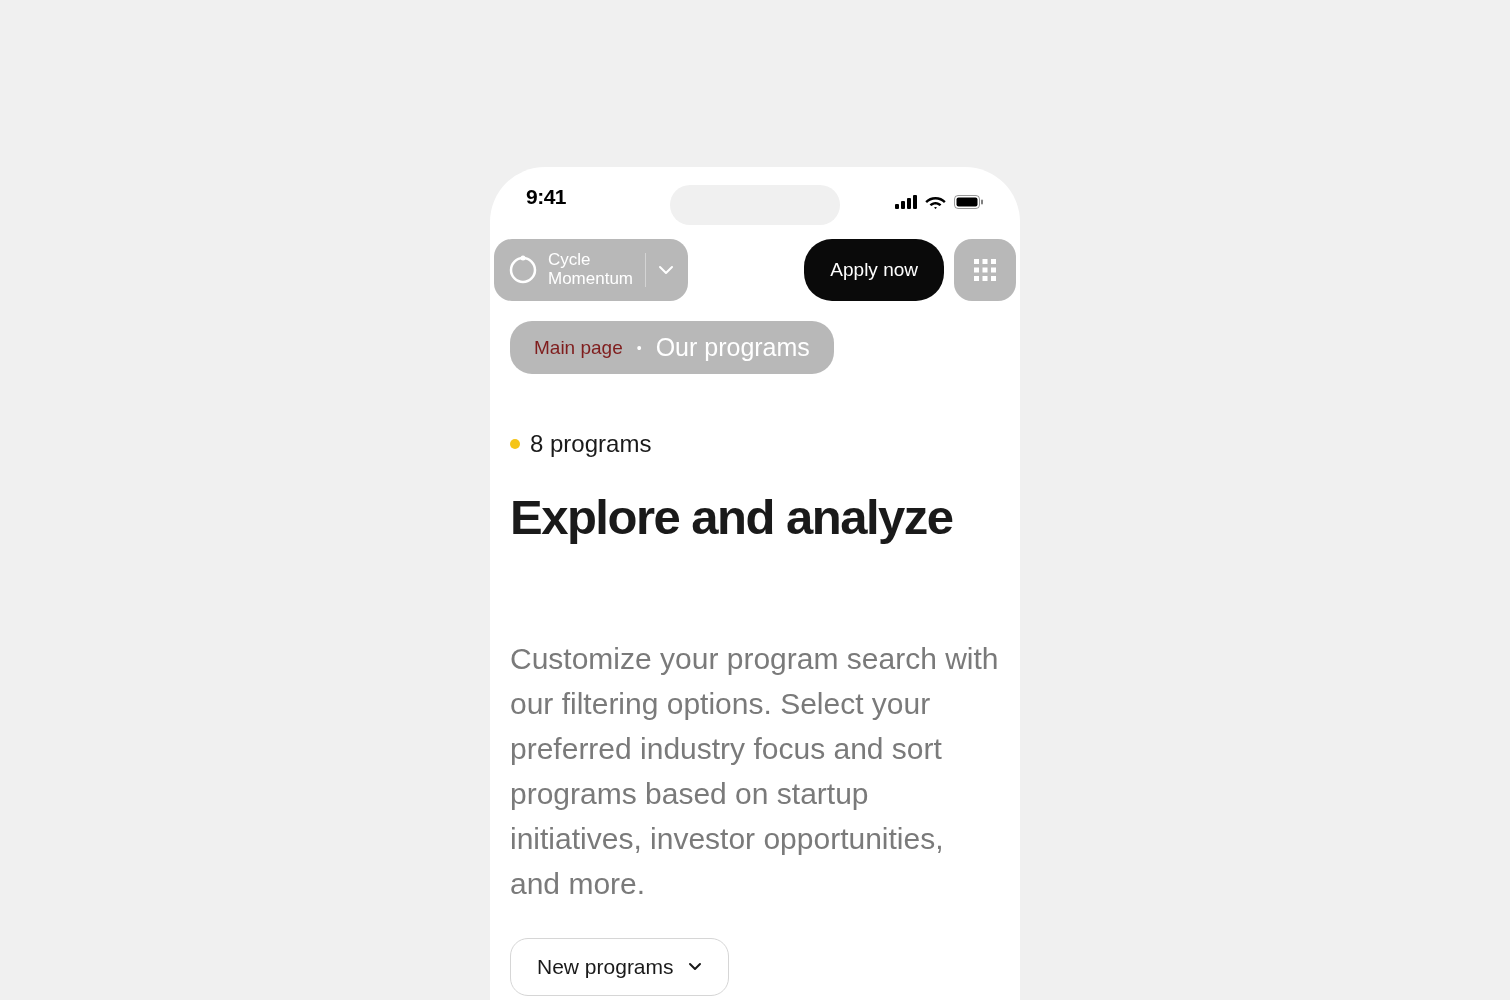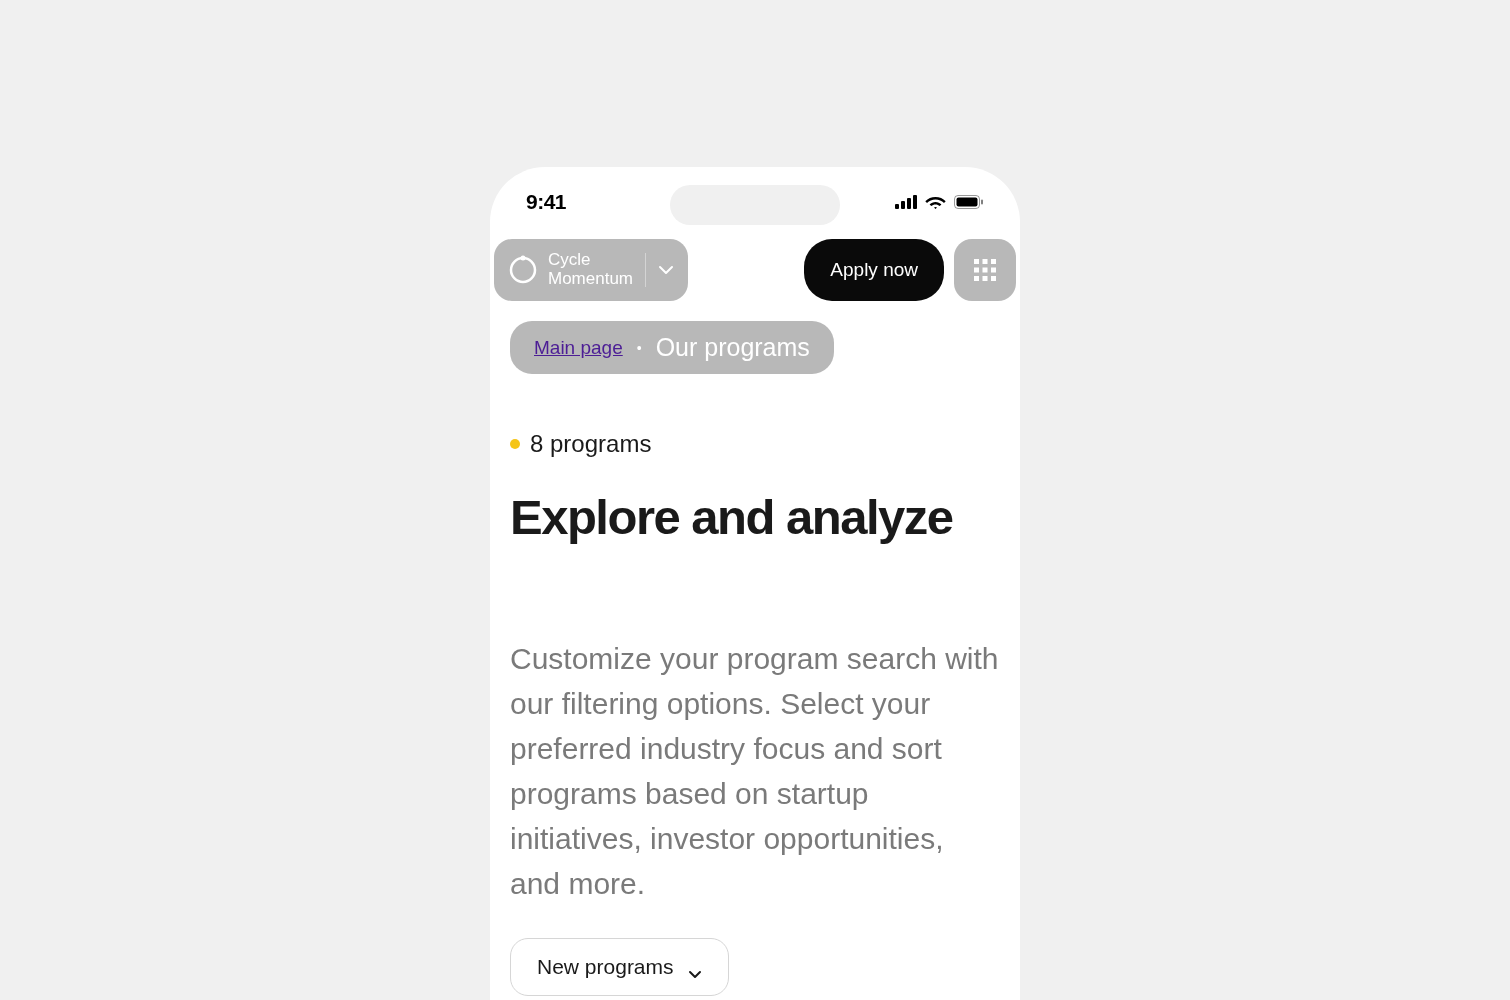--- a/index.html
+++ b/index.html
@@ -27,21 +27,20 @@
       width: 530px;
       height: 900px;
       background: #fff;
       border-radius: 55px 55px 0 0;
       overflow: hidden;
       position: relative;
     }
     .status-bar {
       display: flex;
       justify-content: space-between;
-      align-items: center;
       padding: 18px 36px 8px;
       height: 60px;
     }
     .time {
       font-size: 21px;
       font-weight: 600;
       color: #000;
       letter-spacing: -0.5px;
     }
     .notch {
@@ -121,23 +120,22 @@
     .breadcrumb {
       display: inline-flex;
       align-items: center;
       gap: 14px;
       background: #b8b8b8;
       border-radius: 22px;
       padding: 12px 24px;
       margin: 8px 20px;
     }
     .breadcrumb-link {
-      color: #4c1d95;
+      color: #7f1d1d;
       font-size: 19px;
-      text-decoration: underline;
       cursor: pointer;
     }
     .breadcrumb-sep {
       color: #fff;
       font-size: 14px;
     }
     .breadcrumb-current {
       color: #fff;
       font-size: 25px;
     }
@@ -172,21 +170,21 @@
     .heading-gray { color: #8a8a8a; }
     .description {
       font-size: 30px;
       line-height: 1.5;
       color: #7a7a7a;
       margin-bottom: 32px;
       max-width: 490px;
     }
     .filter-btn {
       display: inline-flex;
-      align-items: flex-end;
+      align-items: center;
       gap: 14px;
       background: #fff;
       border: 1.5px solid #d6d6d6;
       border-radius: 18px;
       padding: 16px 26px;
       font-size: 21px;
       font-weight: 500;
       color: #1a1a1a;
       cursor: pointer;
     }

